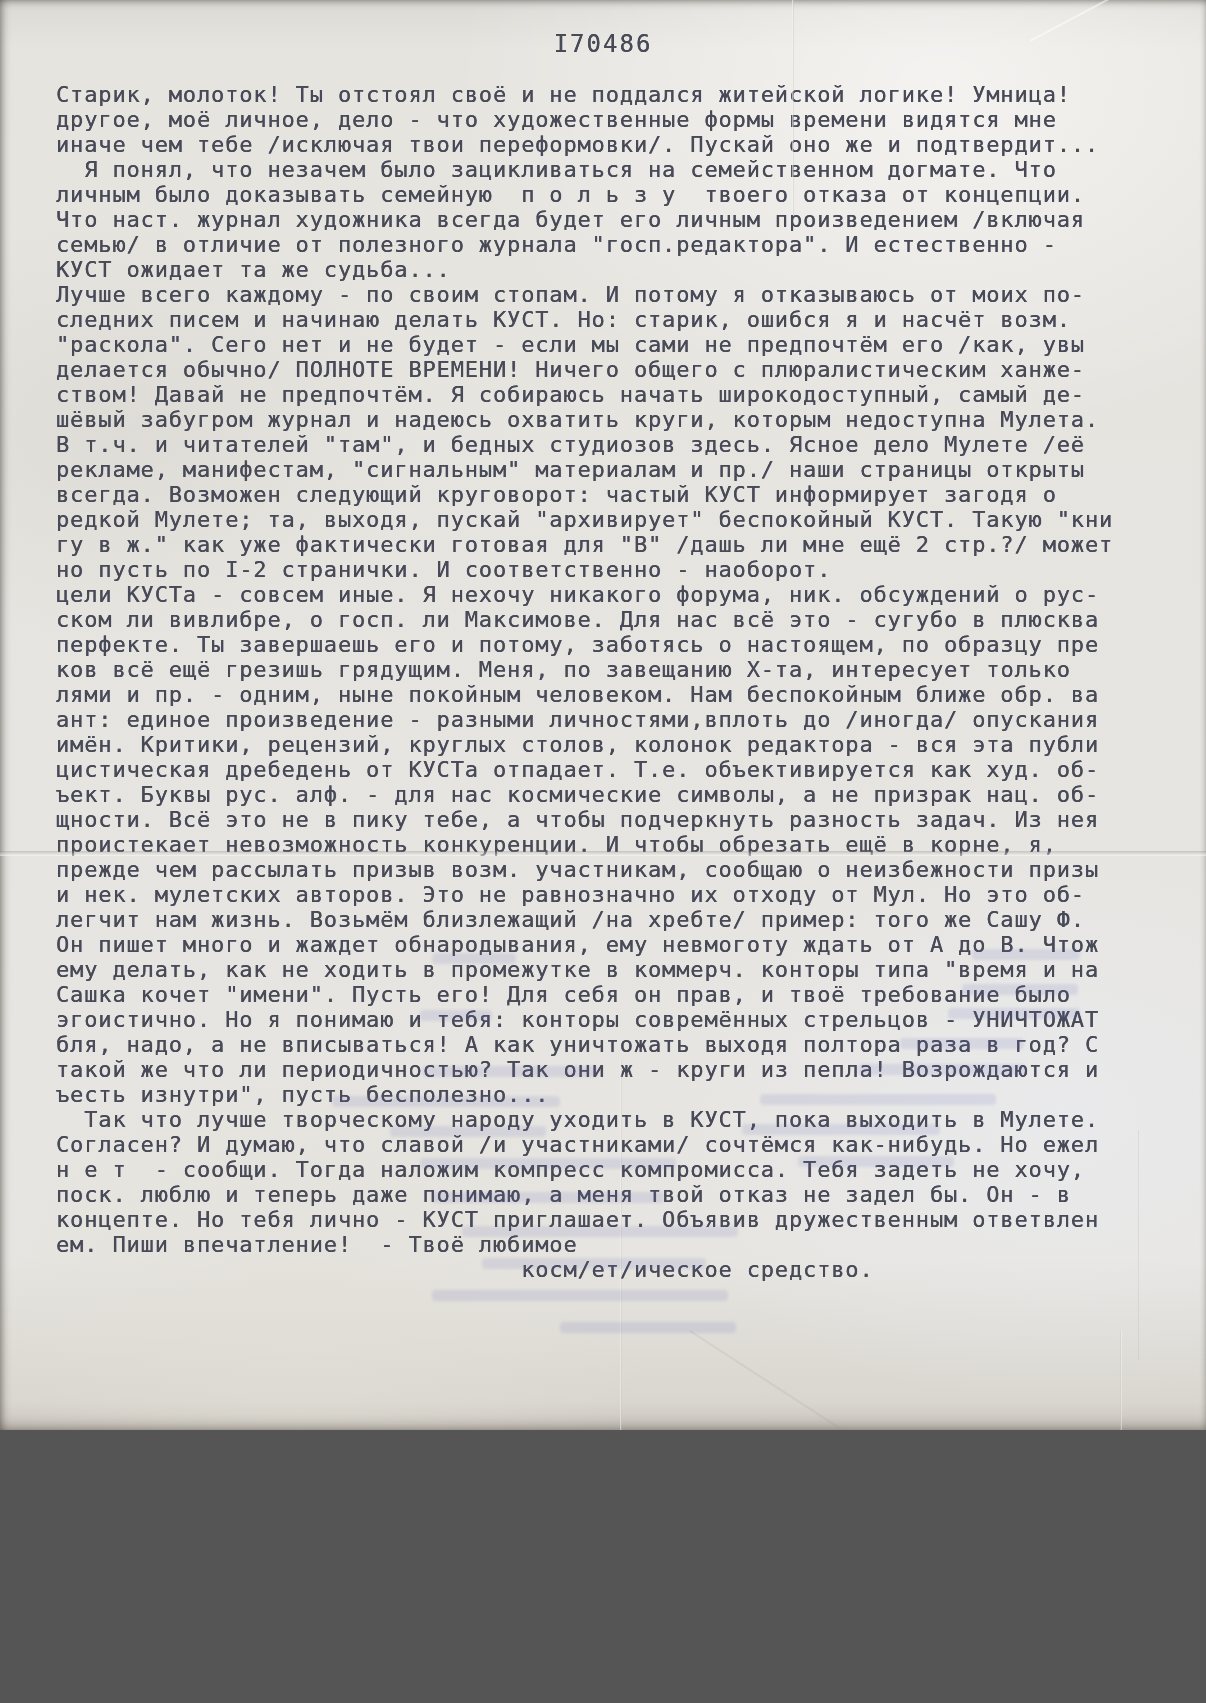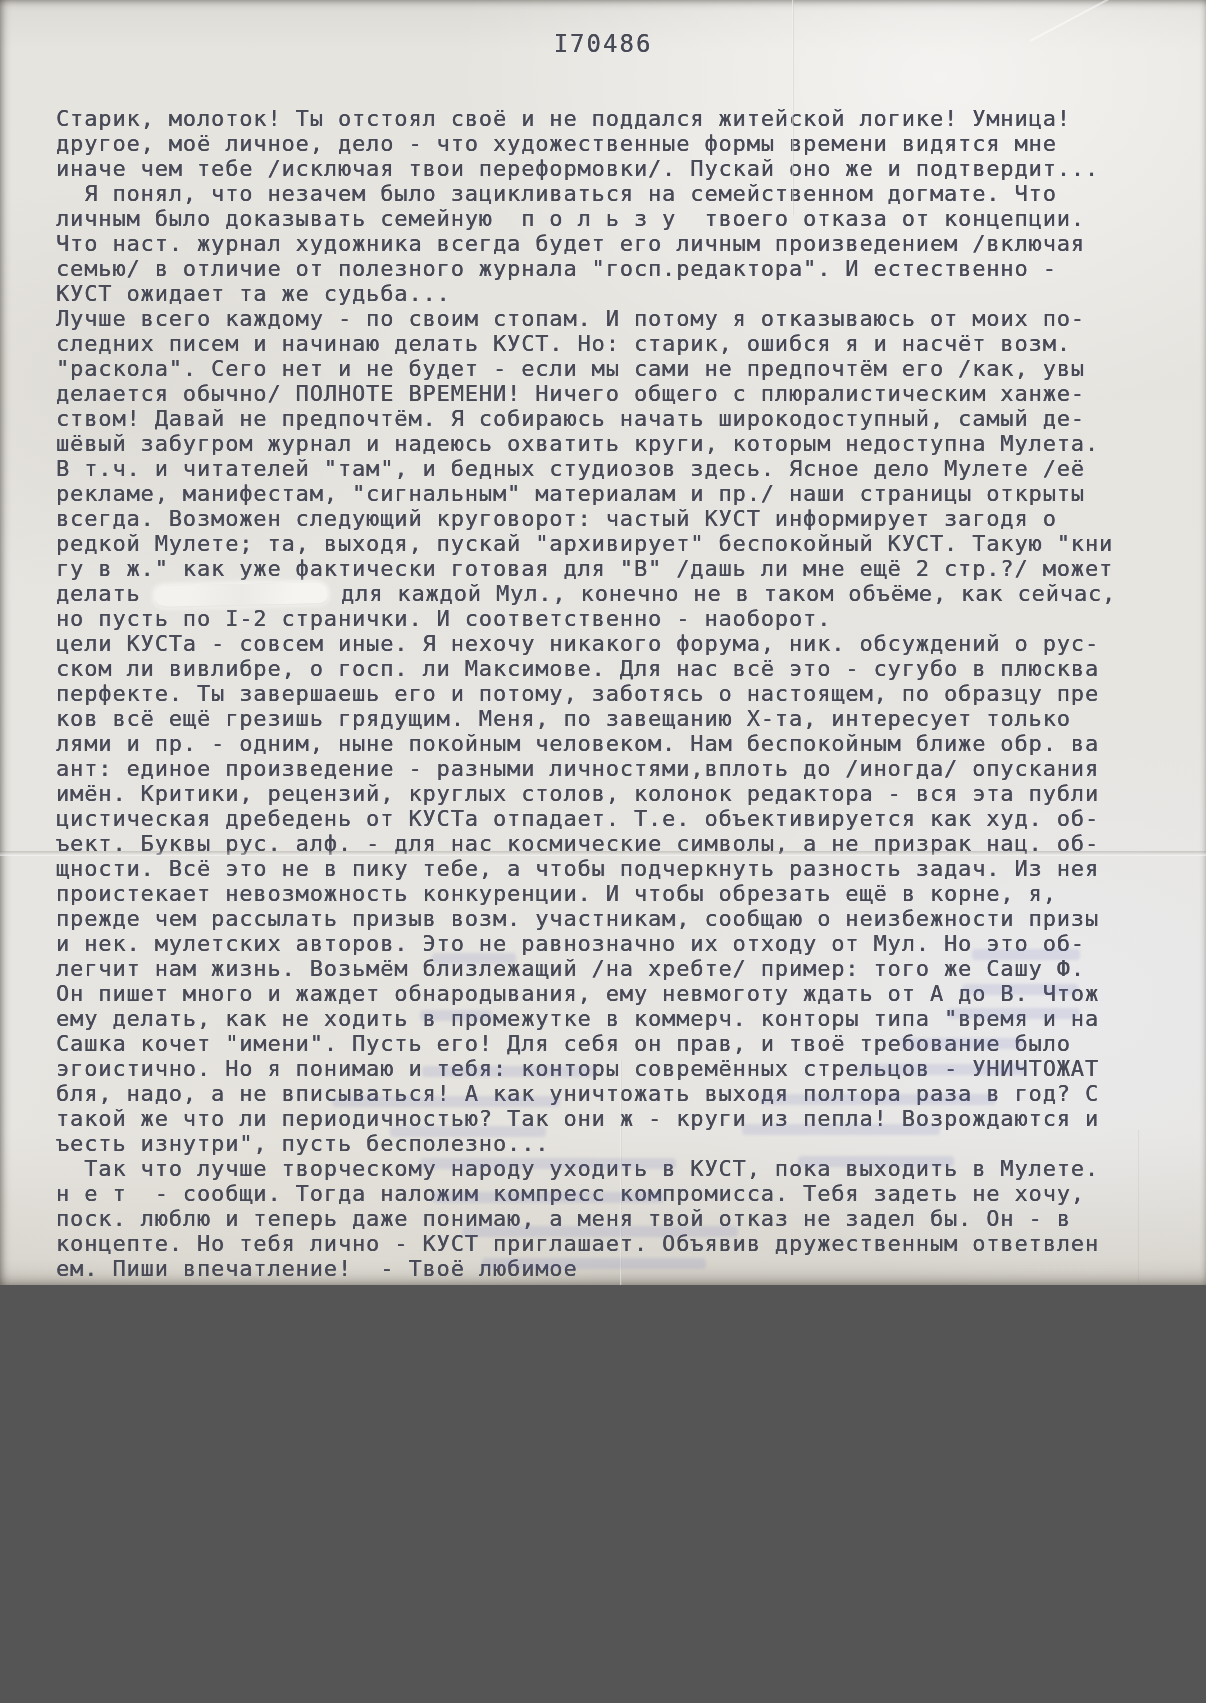--- a/index.html
+++ b/index.html
@@ -1,37 +1,37 @@
 <!DOCTYPE html>
 <html><head>
 <meta charset="utf-8">
 <style>
   html,body { margin:0; padding:0; background:#555; }
   .page {
-    position:relative; width:1206px; height:1285px; overflow:hidden;
+    position:relative; width:1206px; height:1430px; overflow:hidden;
     font-family:"DejaVu Sans Mono", monospace;
     color:#484a56;
     background:
       radial-gradient(ellipse 700px 500px at 78% 6%, rgba(255,255,255,0.55), rgba(255,255,255,0) 70%),
       radial-gradient(ellipse 600px 420px at 88% 78%, rgba(235,238,246,0.5), rgba(235,238,246,0) 70%),
       radial-gradient(ellipse 500px 380px at 25% 92%, rgba(226,223,215,0.6), rgba(226,223,215,0) 70%),
       radial-gradient(ellipse 420px 300px at 10% 30%, rgba(214,211,204,0.5), rgba(214,211,204,0) 70%),
       linear-gradient(180deg,#dcdad5 0px,#e6e4df 50px,#e7e5e1 88%,#d9d6cf 98%,#c9c5bd 100%);
     box-shadow:
       inset 7px 0 9px -5px rgba(70,65,58,0.55),
       inset -4px 0 6px -4px rgba(70,65,58,0.25),
       inset 0 6px 8px -5px rgba(70,65,58,0.55),
       inset 0 -10px 12px -7px rgba(70,65,58,0.4);
   }
   .header-num {
     position:absolute; top:30px; left:0; right:0; text-align:center;
     font-size:24px; letter-spacing:2px;
     text-shadow:0 0 0.6px rgba(55,57,75,0.9);
   }
-  .letter-body { position:absolute; top:82px; left:56px; right:0;margin-top:24px; }
+  .letter-body { position:absolute; top:82px; left:56px; right:0; }
   .line {
     white-space:pre; font-size:22px; line-height:25px; height:25px;
     letter-spacing:0.85px;
     text-shadow:0 0 0.6px rgba(55,57,75,0.85), 0.4px 0 0.4px rgba(70,75,140,0.25);
   }
   .u { text-underline-offset:4px; text-decoration-thickness:2px; }
   .whiteout {
     display:inline-block; width:13ch; height:21px; vertical-align:-4px;
     background:linear-gradient(100deg,#f3f2ef 20%,#eceae6 50%,#f5f4f1 80%);
     border-radius:10px 14px 9px 12px / 7px 9px 6px 8px;
@@ -63,21 +63,20 @@
       <div class="line">следних писем и начинаю делать КУСТ. Но: старик, ошибся я и насчёт возм.</div>
       <div class="line">"раскола". Сего нет и не будет - если мы сами не предпочтём его /как, увы</div>
       <div class="line">делается обычно/ ПОЛНОТЕ ВРЕМЕНИ! Ничего общего с плюралистическим ханже-</div>
       <div class="line">ством! Давай не предпочтём. Я собираюсь начать широкодоступный, самый де-</div>
       <div class="line">шёвый забугром журнал и надеюсь охватить круги, которым недоступна Мулета.</div>
       <div class="line">В т.ч. и читателей "там", и бедных студиозов здесь. Ясное дело Мулете /её</div>
       <div class="line">рекламе, манифестам, "сигнальным" материалам и пр./ наши страницы открыты</div>
       <div class="line">всегда. Возможен следующий круговорот: частый КУСТ информирует загодя о</div>
       <div class="line">редкой Мулете; та, выходя, пускай "архивирует" беспокойный КУСТ. Такую "кни</div>
       <div class="line">гу в ж." как уже фактически готовая для "В" /<span class="u">дашь ли мне ещё 2 стр.?/</span> может</div>
-      <div class="line">делать <span class="whiteout" style="width: 13ch;"></span> для каждой Мул., конечно не в таком объёме, как сейчас,</div>
       <div class="line">но пусть по I-2 странички. И соответственно - наоборот.</div>
       <div class="line">цели КУСТа - совсем иные. Я нехочу никакого форума, ник. обсуждений о рус-</div>
       <div class="line">ском ли вивлибре, о госп. ли Максимове. Для нас всё это - сугубо в плюсква</div>
       <div class="line">перфекте. Ты завершаешь его и потому, заботясь о настоящем, по образцу пре</div>
       <div class="line">ков всё ещё грезишь грядущим. Меня, по завещанию Х-та, интересует <span class="u">только</span></div>
       <div class="line">лями и пр. - одним, ныне покойным человеком. Нам беспокойным ближе обр. ва</div>
       <div class="line">ант: единое произведение - разными личностями,вплоть до /иногда/ опускания</div>
       <div class="line">имён. Критики, рецензий, круглых столов, колонок редактора - вся эта публи</div>
       <div class="line">цистическая дребедень от КУСТа отпадает. Т.е. объективируется как худ. об-</div>
       <div class="line">ъект. Буквы рус. алф. - для нас космические символы, а не призрак нац. об-</div>
@@ -87,20 +86,21 @@
       <div class="line">и нек. мулетских авторов. Это не равнозначно их отходу от Мул. Но это об-</div>
       <div class="line">легчит нам жизнь. Возьмём близлежащий /на хребте/ пример: того же Сашу Ф.</div>
       <div class="line">Он пишет много и жаждет обнародывания, ему невмоготу ждать от А до В. Чтож</div>
       <div class="line">ему делать, как не ходить в промежутке в коммерч. конторы типа "время и на</div>
       <div class="line">Сашка кочет "имени". Пусть его! Для себя он прав, и твоё требование было</div>
       <div class="line">эгоистично. Но я понимаю и тебя: конторы совремённых стрельцов - УНИЧТОЖАТ</div>
       <div class="line">бля, надо, а не вписываться! А как уничтожать выходя полтора раза в год? С</div>
       <div class="line">такой же что ли периодичностью? Так они ж - круги из пепла! Возрождаются и</div>
       <div class="line">ъесть изнутри", пусть бесполезно...</div>
       <div class="line">  Так что лучше творческому народу уходить в КУСТ, пока выходить в Мулете.</div>
+      <div class="line">Согласен? И думаю, что славой /и участниками/ сочтёмся как-нибудь. Но ежел</div>
       <div class="line">н е т  - сообщи. Тогда наложим компресс компромисса. Тебя задеть не хочу,</div>
       <div class="line">поск. люблю и теперь даже понимаю, а меня твой отказ не задел бы. Он - в</div>
       <div class="line">концепте. Но тебя лично - КУСТ приглашает. Объявив дружественным ответвлен</div>
       <div class="line">ем. Пиши впечатление!  - Твоё любимое</div>
       <div class="line">                                 косм/ет/ическое средство.</div>
     </div>
   <div id="artifact-layer">
       <div class="crease" style="left: 0px; top: 851px; width: 1206px; height: 5px; background: linear-gradient(rgba(125, 120, 110, 0.3), rgba(255, 255, 255, 0.55)); transform: rotate(0deg); transform-origin: left center;"></div>
       <div class="crease" style="left: 792px; top: 0px; width: 2px; height: 215px; background: linear-gradient(90deg, rgba(255, 255, 255, 0.7), rgba(140, 135, 125, 0.25)); transform: rotate(0deg); transform-origin: left center;"></div>
       <div class="crease" style="left: 620px; top: 1060px; width: 2px; height: 643px; background: linear-gradient(90deg, rgba(255, 255, 255, 0.6), rgba(145, 140, 130, 0.22)); transform: rotate(0deg); transform-origin: left center;"></div>

